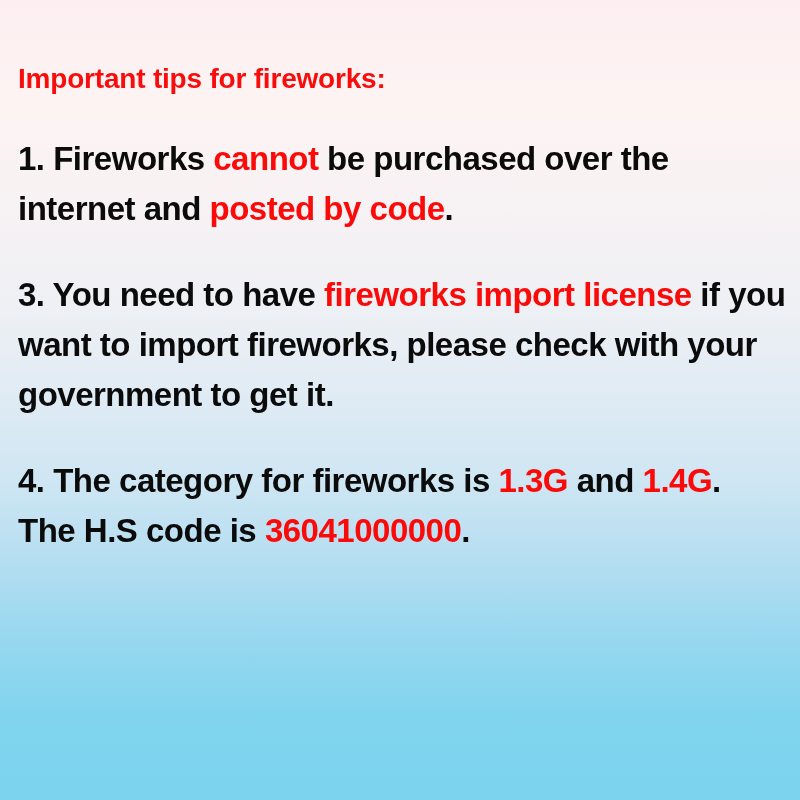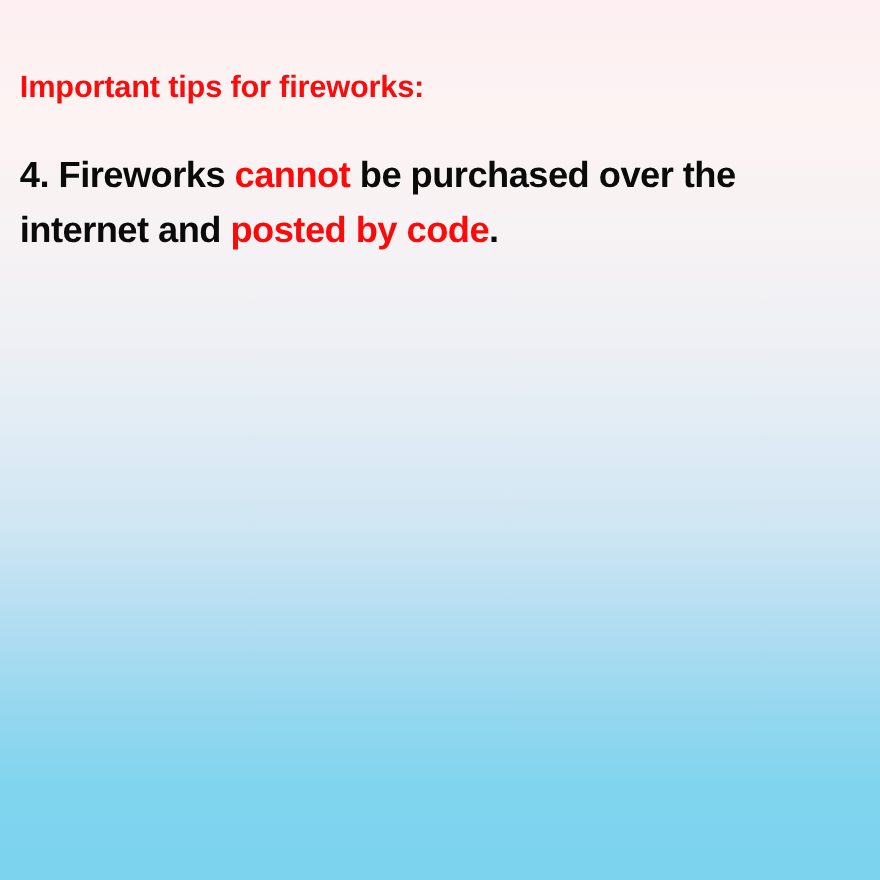--- a/index.html
+++ b/index.html
@@ -67,17 +67,19 @@
 </style>
 </head>
 <body>
 
 <div id="poster">
 
   <div class="content">
 
     <h1 class="tips-title">Important tips for fireworks:</h1>
 
-    <p class="tip"><span>4. Fireworks </span><span class="hl">cannot</span><span> be purchased over the internet and </span><span class="hl">posted by code</span><span>.</span></p>
+    <p class="tip"><span>1. Fireworks </span><span class="hl">cannot</span><span> be purchased over the internet and </span><span class="hl">posted by code</span><span>.</span></p>
+    <p class="tip"><span>3. You need to have </span><span class="hl">fireworks import license</span><span> if you want to import fireworks, please check with your government to get it.</span></p>
+    <p class="tip"><span>4. The category for fireworks is </span><span class="hl">1.3G</span><span> and </span><span class="hl">1.4G</span><span>. The H.S code is </span><span class="hl">36041000000</span><span>.</span></p>
 
   </div>
 
 </div>
 
 </body></html>

